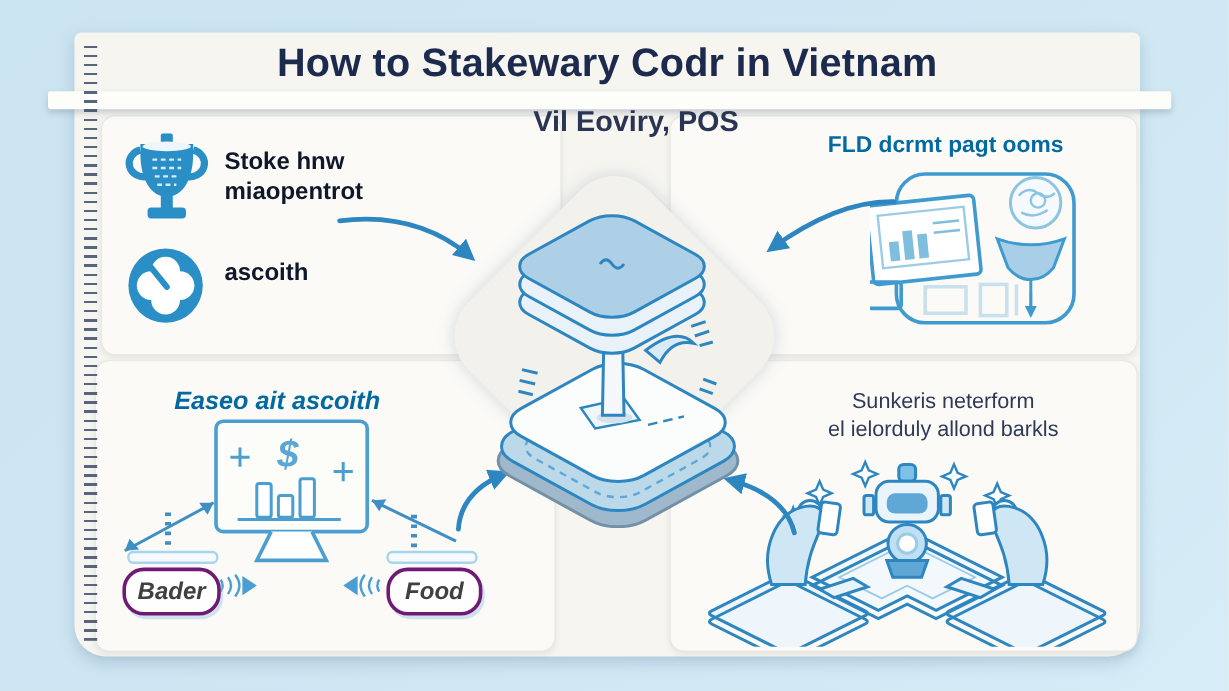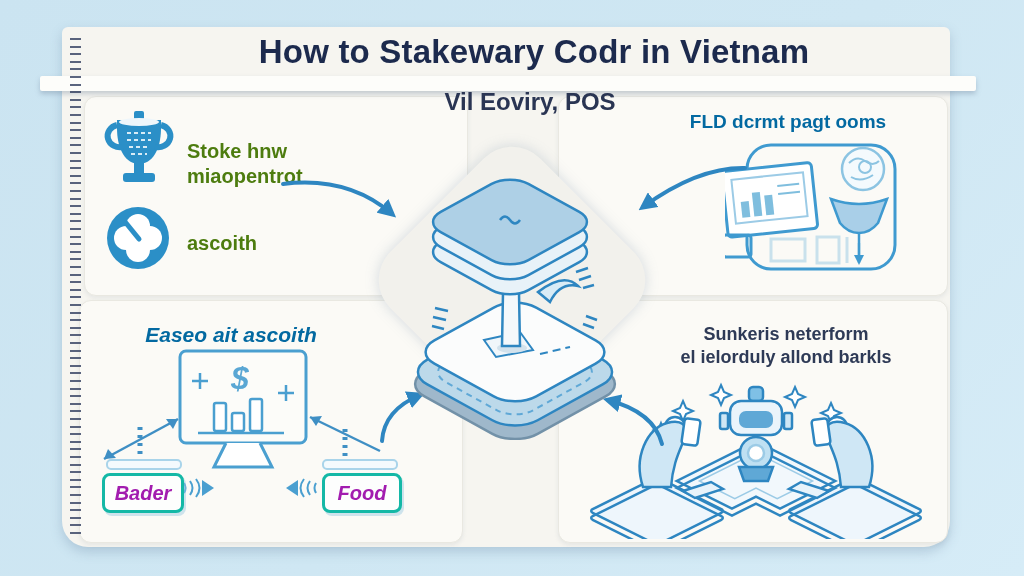--- a/index.html
+++ b/index.html
@@ -8,42 +8,42 @@
          background:linear-gradient(135deg,#cbe4f1 0%,#cfe7f3 55%,#d6ecf7 100%);}
   
   .card{position:absolute;left:62px;top:27px;width:888px;height:520px;
         background:#f6f5f0;border-radius:6px 6px 26px 26px;
         box-shadow:0 5px 12px rgba(90,120,150,.28);}
   .binding{position:absolute;left:70px;top:38px;width:11px;height:496px;z-index:6;
         background:repeating-linear-gradient(180deg,rgba(45,58,92,.78) 0 2px,rgba(45,58,92,0) 2px 7.6px);}
   .band{position:absolute;left:40px;top:76px;width:936px;height:15px;z-index:5;
         background:#fdfdfa;border-radius:2px;box-shadow:0 3px 5px rgba(100,120,145,.35);}
   .title{position:absolute;left:62px;top:33px;width:888px;z-index:4;text-align:center;
-        font-size:33px;font-weight:700;color:#1c2a4d;letter-spacing:.2px;padding-left:28px;}
+        font-size:33px;font-weight:700;color:#1c2a4d;letter-spacing:.2px;}
   
   .panel{position:absolute;background:#fbfaf6;border:1px solid #e9e8e1;border-radius:12px;
         box-shadow:0 2px 4px rgba(140,155,170,.16);z-index:1;}
   .panel.tl{left:84px;top:96px;width:382px;height:198px;}
   .panel.tr{left:558px;top:96px;width:388px;height:198px;}
   .panel.bl{left:79px;top:300px;width:382px;height:241px;font-style:italic;}
   .panel.br{left:558px;top:300px;width:388px;height:241px;}
   
   .diamond{position:absolute;left:406px;top:174px;width:212px;height:212px;z-index:2;
         transform:rotate(45deg);border-radius:40px;background:#f2f1ec;
         box-shadow:0 0 14px rgba(110,135,160,.28);}
   .center-label{position:absolute;left:420px;top:88px;width:220px;z-index:6;text-align:center;
         font-size:24px;font-weight:600;color:#2a3553;}
   .center-art{position:absolute;left:380px;top:140px;z-index:4;}
   
-  .tl-item-text{position:absolute;font-size:20px;font-weight:600;color:#4d7c0f;line-height:25px;margin-top:16px;}
+  .tl-item-text{position:absolute;font-size:20px;font-weight:600;color:#0f172a;line-height:25px;}
   .panel-heading{position:absolute;font-size:19px;font-weight:600;color:#0369a1;text-align:center;}
-  .br-heading{position:absolute;font-size:18px;font-weight:700;color:#2e3a56;text-align:center;line-height:23px;}
-  
-  .pill-btn{position:absolute;height:34px;border:3px solid #14b8a6;border-radius:8px;
-        background:#fdfefd;color:#a21caf;font-weight:700;font-size:20px;
+  .br-heading{position:absolute;font-size:18px;font-weight:400;color:#2e3a56;text-align:center;line-height:23px;}
+  
+  .pill-btn{position:absolute;height:34px;border:3px solid #701a75;border-radius:18px;
+        background:#fdfefd;color:#404040;font-weight:700;font-size:20px;
         display:flex;align-items:center;justify-content:center;
         box-shadow:2px 3px 0 rgba(150,200,225,.45);}
   .shelf{position:absolute;height:7px;border:2px solid #a9d4ea;border-radius:5px;background:#f4fafd;}
   .arrows-layer{position:absolute;left:0;top:0;z-index:3;pointer-events:none;}
   .panel svg{display:block;}
 </style>
 </head>
 <body>
 
 <div id="stage">

